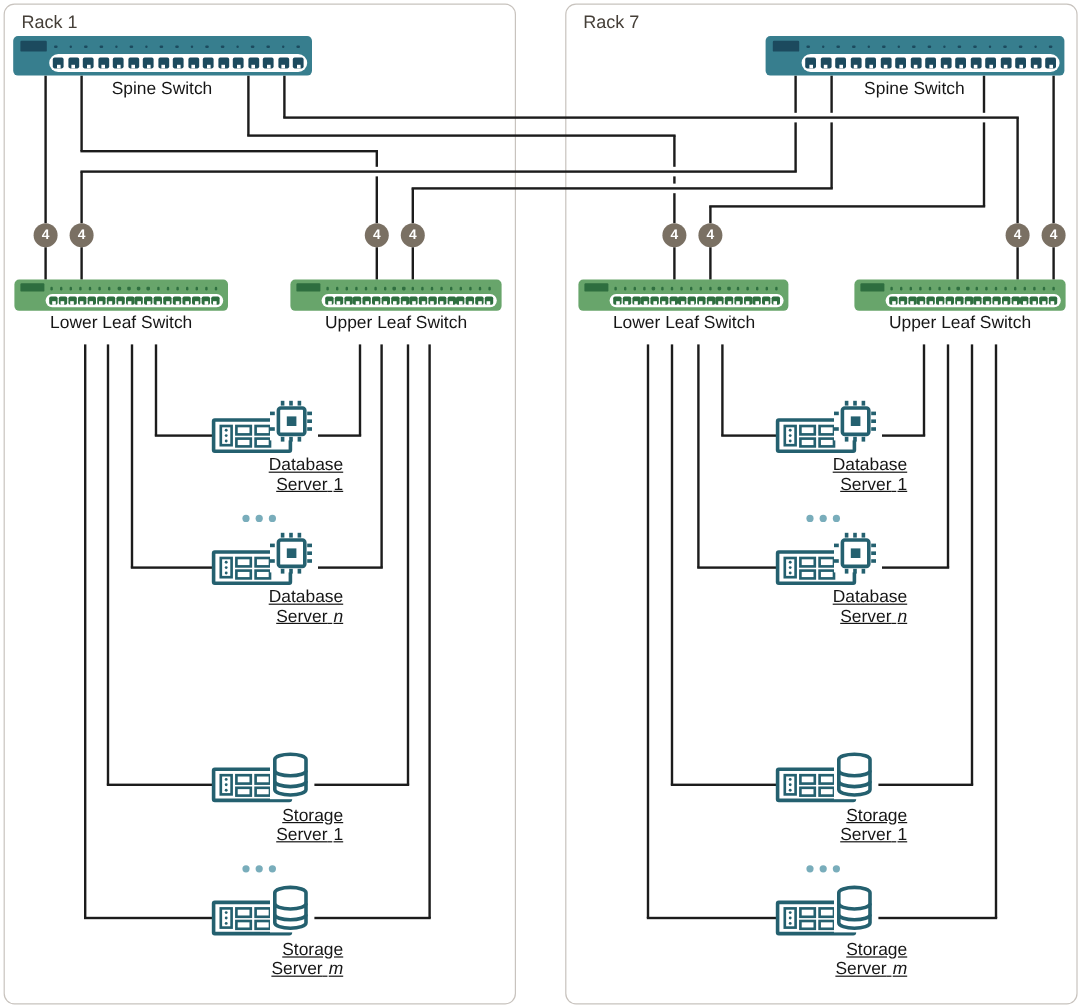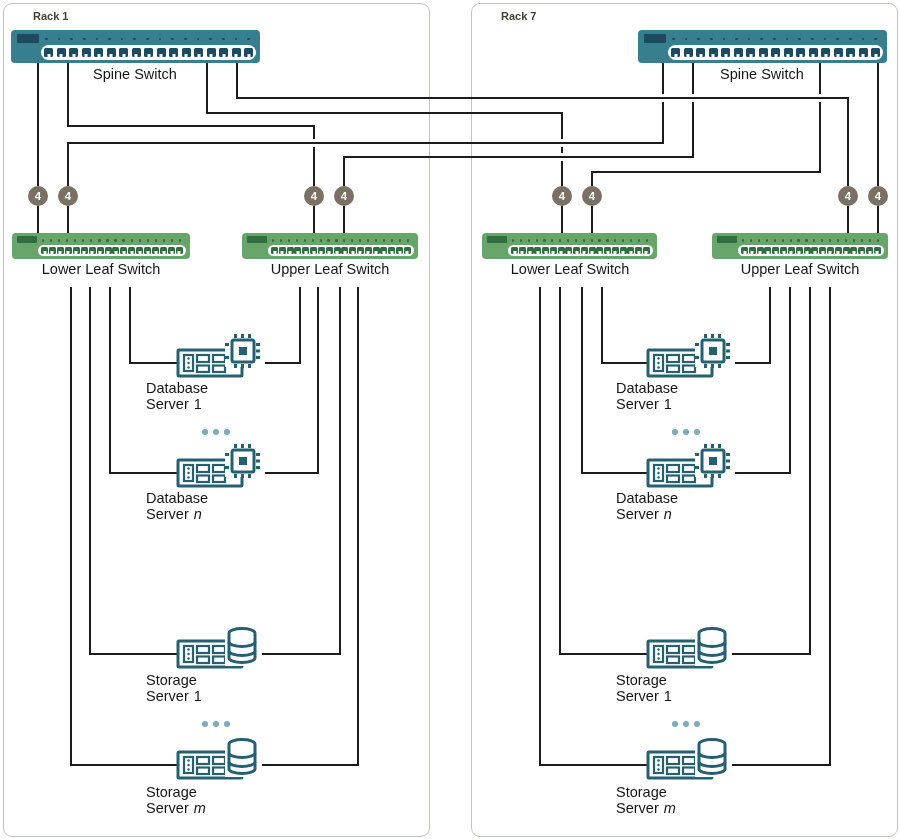--- a/index.html
+++ b/index.html
@@ -1,19 +1,19 @@
 <!DOCTYPE html>
 <html><head>
 <meta charset="utf-8">
 <style>
   html,body{margin:0;padding:0;background:#fff;}
   .canvas{position:relative;width:900px;height:840px;background:#fff;overflow:hidden;
           font-family:"Liberation Sans","DejaVu Sans",sans-serif;}
   .rack{position:absolute;background:#fff;border:1.5px solid var(--rack-border);border-radius:9px;z-index:1;}
-  .rack-title{position:absolute;left:29px;top:6px;font-size:11px;font-weight:bold;color:var(--rack-text);}
+  .rack-title{position:absolute;left:14px;top:6px;font-size:15px;font-weight:normal;color:var(--rack-text);}
   .line{position:absolute;background:var(--line);z-index:2;}
   .switch{position:absolute;border-radius:4px;z-index:3;}
   .switch.spine{background:var(--spine);}
   .switch.leaf{background:var(--leaf);}
   .sw-chip{position:absolute;display:block;border-radius:1px;}
   .spine .sw-chip{left:6px;top:4px;width:22px;height:9px;background:var(--spine-dark);}
   .leaf  .sw-chip{left:5px;top:3px;width:20px;height:7px;background:var(--leaf-dark);}
   .sw-dots{position:absolute;display:flex;justify-content:space-between;align-items:center;}
   .spine .sw-dots{left:34px;right:10px;top:7px;height:4px;}
   .leaf  .sw-dots{left:30px;right:9px;top:5.5px;height:4px;}
@@ -25,21 +25,21 @@
   .leaf  .sw-strip{left:26px;right:4px;top:12px;height:11px;border-radius:6px;}
   .port{position:relative;display:block;border-radius:1.5px;}
   .spine .port{width:9px;height:9px;background:var(--spine-dark);}
   .leaf  .port{width:7px;height:7px;background:var(--leaf-dark);}
   .port::after{content:"";position:absolute;left:50%;transform:translateX(-50%);bottom:0;
                width:3px;height:3px;background:#fff;}
   .node-label{position:absolute;text-align:center;font-size:14.5px;color:var(--text);z-index:3;}
   .badge{position:absolute;width:20px;height:20px;border-radius:50%;background:var(--badge);color:#fff;
          font-size:11.5px;font-weight:bold;display:flex;align-items:center;justify-content:center;z-index:4;}
   .server-icon{position:absolute;width:92px;height:46px;color:var(--server);z-index:3;}
-  .srv-label{position:absolute;width:140px;text-align:left;font-size:14.5px;line-height:16px;color:var(--text);z-index:3;}
+  .srv-label{position:absolute;width:140px;text-align:right;font-size:14.5px;line-height:16px;color:var(--text);z-index:3;text-decoration:underline;}
   .sfx{margin-left:1px;}
   .sfx.it{font-style:italic;}
   .ellipsis{position:absolute;display:flex;gap:5px;z-index:3;}
   .ellipsis .dot{width:6px;height:6px;border-radius:50%;background:var(--dots);}
 </style>
 </head>
 <body>
 
 <div class="canvas" style="--spine: #377e8e; --spine-dark: #1c4a5e; --leaf: #68a56b; --leaf-dark: #2e6e3f; --server: #24606f; --dots: #79adbb; --badge: #7a7063; --line: #1c1c1c; --rack-border: #c8c3be; --text: #161616; --rack-text: #453f38;">
 

